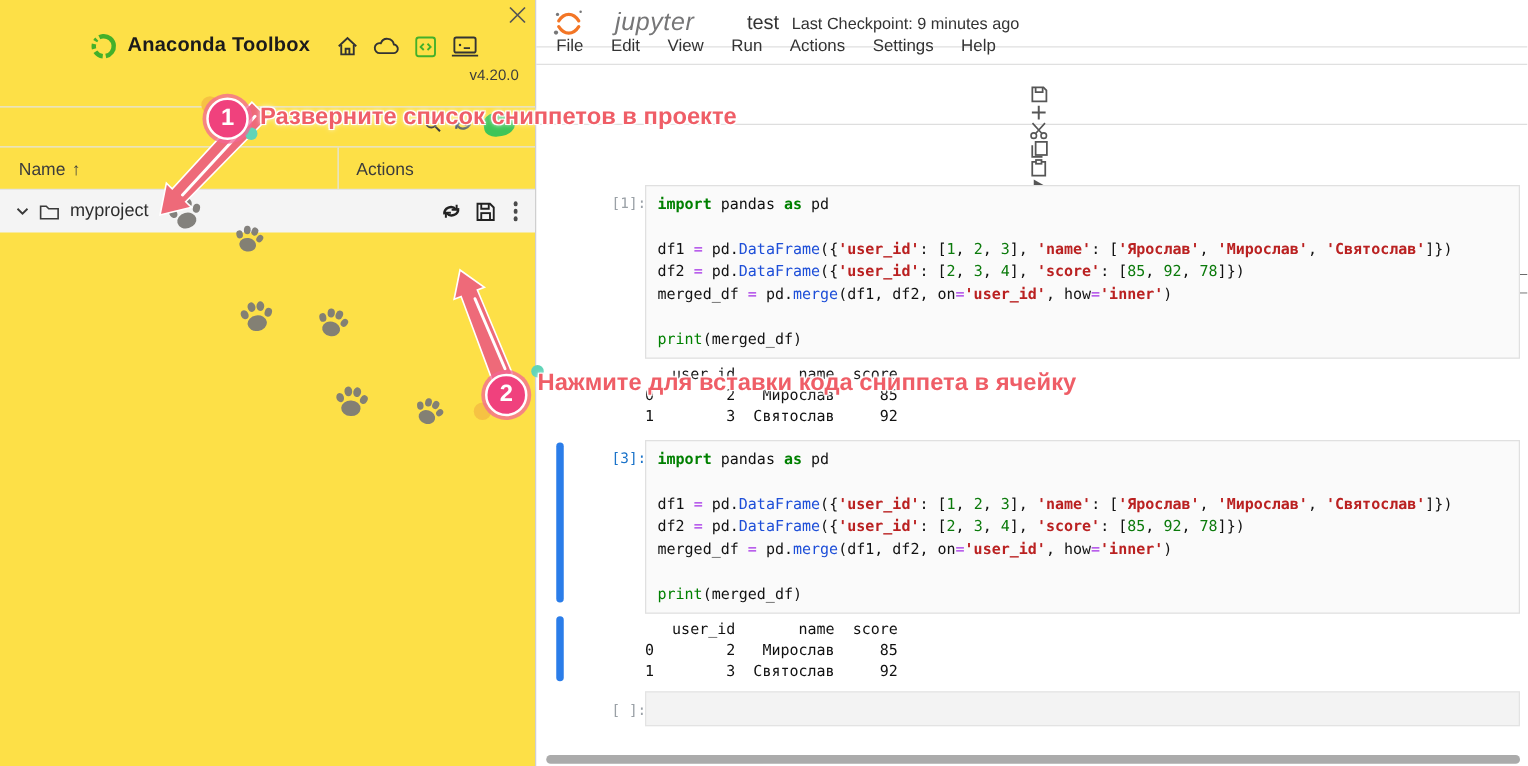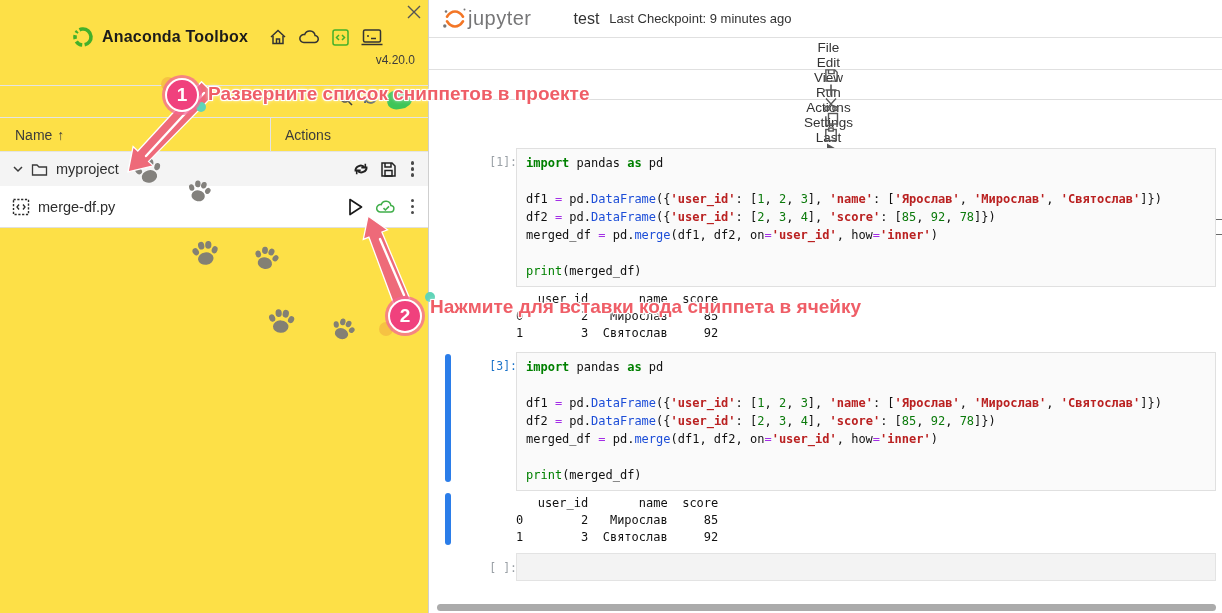--- a/index.html
+++ b/index.html
@@ -30,24 +30,24 @@
   .row-label { margin-left:8px; }
   .row-actions { position:absolute; right:10px; display:flex; align-items:center; gap:10px; }
   .dots { display:flex; flex-direction:column; gap:2.5px; padding:2px 4px; background:none; border:none; cursor:pointer; }
   .dots i { width:3.5px; height:3.5px; border-radius:50%; background:#4a4a4a; display:block; }
   .icon-btn { background:none; border:none; padding:0; cursor:pointer; display:flex; align-items:center; }
   .paw { position:absolute; opacity:.95; }
 
   
   .panel-right { position:absolute; left:428px; top:0; width:794px; height:613px; background:#fff; border-left:1px solid #cfcfcf; }
   .jp-header { position:absolute; left:0; top:0; width:794px; height:38px; border-bottom:1px solid #e0e0e0; display:flex; align-items:center; }
-  .jp-wordmark { font-size:20px; color:#767677; margin-left:0; letter-spacing:.5px; }
+  .jp-wordmark { font-size:20px; color:#767677; margin-left:24px; letter-spacing:.5px;font-style:italic; }
   .jp-title { font-size:16px; color:#333; margin-left:42px; }
   .jp-checkpoint { font-size:13px; color:#333; margin-left:10px; }
-  .jp-menubar { position:absolute; left:0; top:40px; width:794px; height:30px; border-bottom:1px solid #e0e0e0; display:flex; align-items:center; padding-left:5px;flex-direction:column; }
+  .jp-menubar { position:absolute; left:0; top:22px; width:794px; height:30px; border-bottom:1px solid #e0e0e0; display:flex; align-items:flex-start; padding-left:5px; }
   .jp-menu-item { font-size:13.5px; color:#333; padding:0 11px; background:none; border:none; cursor:pointer; height:100%; }
   .jp-toolbar { position:absolute; left:0; top:68px; width:794px; height:32px; border-bottom:1px solid #dedede; display:flex; align-items:center; padding-left:10px;flex-direction:column; }
   .jp-toolbar .tbi { background:none; border:none; cursor:pointer; padding:0 6.5px; display:flex; align-items:center; }
   .celltype { font-size:13px; color:#333; margin-left:16px; background:none; border:none; cursor:pointer; }
   .celltype-chevron { margin-left:40px; background:none; border:none; cursor:pointer; }
   .jp-right { margin-left:auto; display:flex; align-items:center; gap:6px; font-size:13px; color:#333; padding-right:0; }
   .edge-ic { width:14px; height:16px; border:1.5px solid #6a6a6a; border-right:none; border-radius:2px 0 0 2px; }
 
   .prompt { position:absolute; width:40px; text-align:right; font-family:"DejaVu Sans Mono", monospace; font-size:11.5px; color:#9aa0a6; }
   .prompt.active { color:#1b73c9; }
@@ -197,47 +197,20 @@
             </svg>
         </button>
         <button class="dots">
             <i></i>
             <i></i>
             <i></i>
           </button>
       </span>
     </div>
 
-    <div class="tree-row row-file">
-      <span style="margin-left:12px">
-        <svg width="18" height="18" viewBox="0 0 18 18">
-            <rect x="1.5" y="1.5" width="15" height="15" fill="none" stroke="#2a2a2a" stroke-width="1.4" stroke-dasharray="2.2 1.6"></rect>
-            <path d="M7 6.5 L5 9 L7 11.5 M11 6.5 L13 9 L11 11.5" fill="none" stroke="#2a2a2a" stroke-width="1.3"></path>
-          </svg>
-      </span>
-      <span class="row-label">merge-df.py</span>
-      <span class="row-actions">
-        <button class="icon-btn">
-          <svg width="19" height="20" viewBox="0 0 19 20" fill="none" stroke="#1a1a1a" stroke-width="1.7" stroke-linejoin="round">
-              <path d="M4 2.5 L15.5 10 L4 17.5 Z"></path>
-            </svg>
-        </button>
-        <button class="icon-btn">
-          <svg width="22" height="17" viewBox="0 0 22 17" fill="none" stroke="#3fae49" stroke-width="1.5">
-              <path d="M5.6 14 a3.7 3.7 0 1 1 .6 -7.3 a5 5 0 0 1 9.7 .9 a3.1 3.1 0 0 1 -.5 6.4 z"></path>
-              <path d="M8.5 10.2 L10.4 12 L14 8.4" stroke-width="1.6"></path>
-            </svg>
-        </button>
-        <button class="dots">
-            <i></i>
-            <i></i>
-            <i></i>
-          </button>
-      </span>
-    </div>
 
     <svg class="paw" style="left:133px; top:156px; transform:rotate(-15deg)" width="30" height="30">
         <use href="#paw" fill="#7d7b77"></use>
       </svg>
     <svg class="paw" style="left:186px; top:178px; transform:rotate(10deg)" width="26" height="26">
         <use href="#paw" fill="#7d7b77"></use>
       </svg>
     <svg class="paw" style="left:190px; top:238px; transform:rotate(-8deg)" width="30" height="30">
         <use href="#paw" fill="#7d7b77"></use>
       </svg>
@@ -269,21 +242,21 @@
       <span class="jp-checkpoint">Last Checkpoint: 9 minutes ago</span>
     </div>
 
     <nav class="jp-menubar">
       <button class="jp-menu-item">File</button>
       <button class="jp-menu-item">Edit</button>
       <button class="jp-menu-item">View</button>
       <button class="jp-menu-item">Run</button>
       <button class="jp-menu-item">Actions</button>
       <button class="jp-menu-item">Settings</button>
-      <button class="jp-menu-item">Last</button>
+      <button class="jp-menu-item">Help</button>
     </nav>
 
     <div class="jp-toolbar">
       <button class="tbi">
         <svg width="15" height="15" viewBox="0 0 16 16" fill="none" stroke="#565656" stroke-width="1.5">
             <path d="M2 2 H11.5 L14 4.5 V14 H2 Z"></path>
             <path d="M4.8 2 V6 H10.8 V2"></path>
           </svg>
       </button>
       <button class="tbi">

